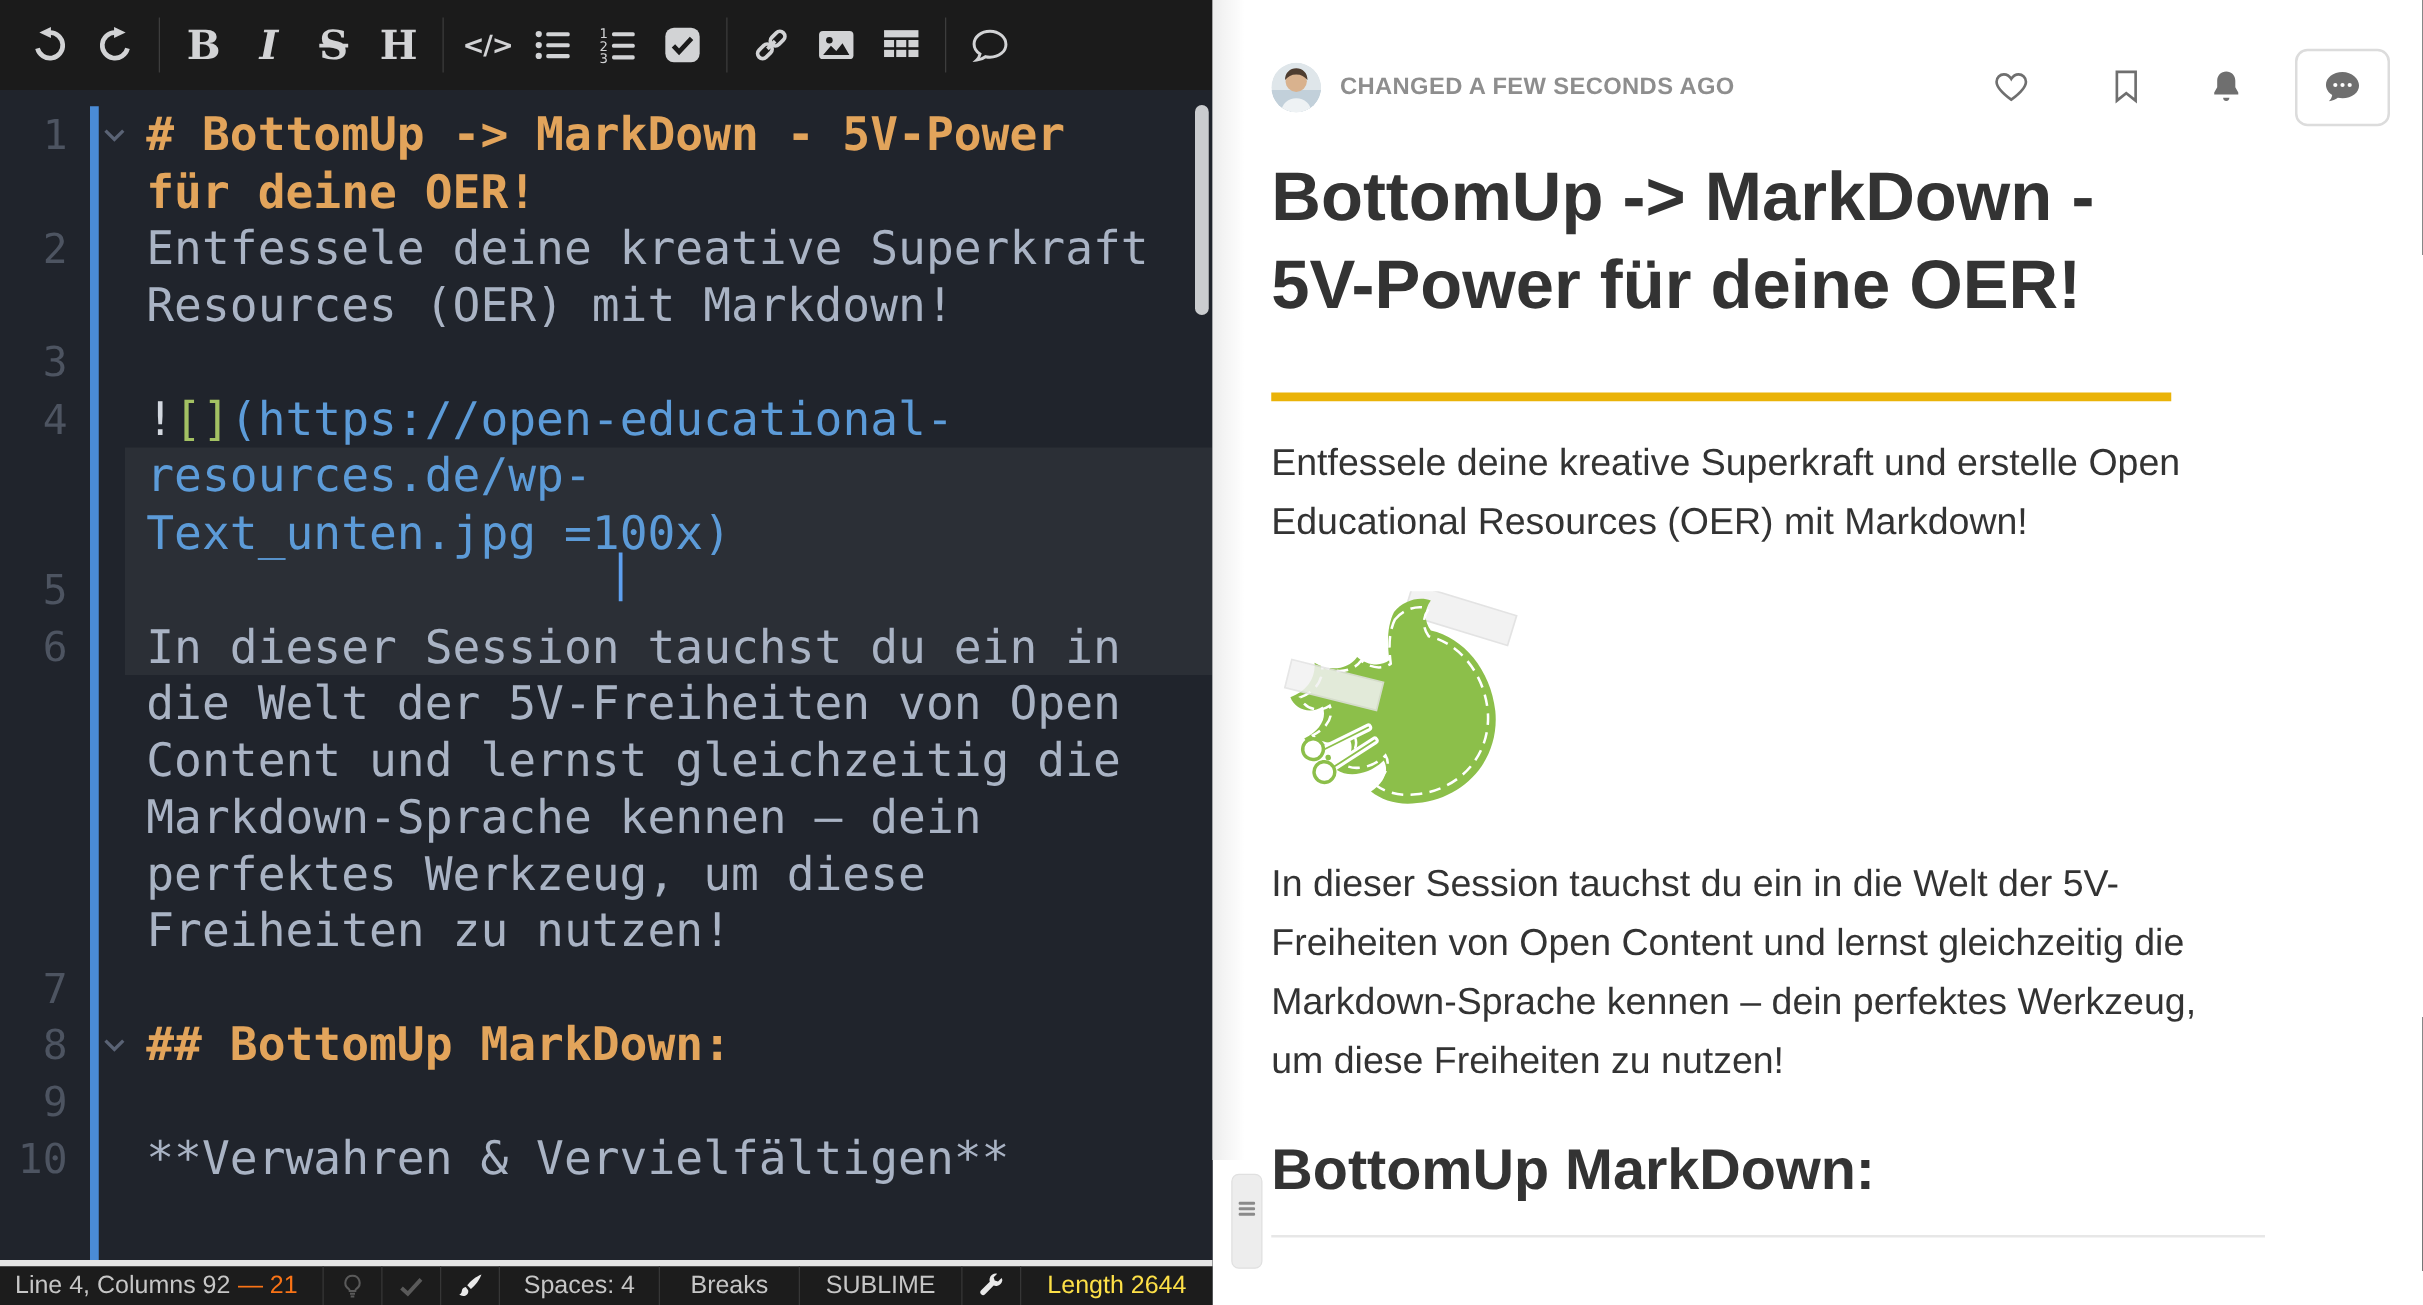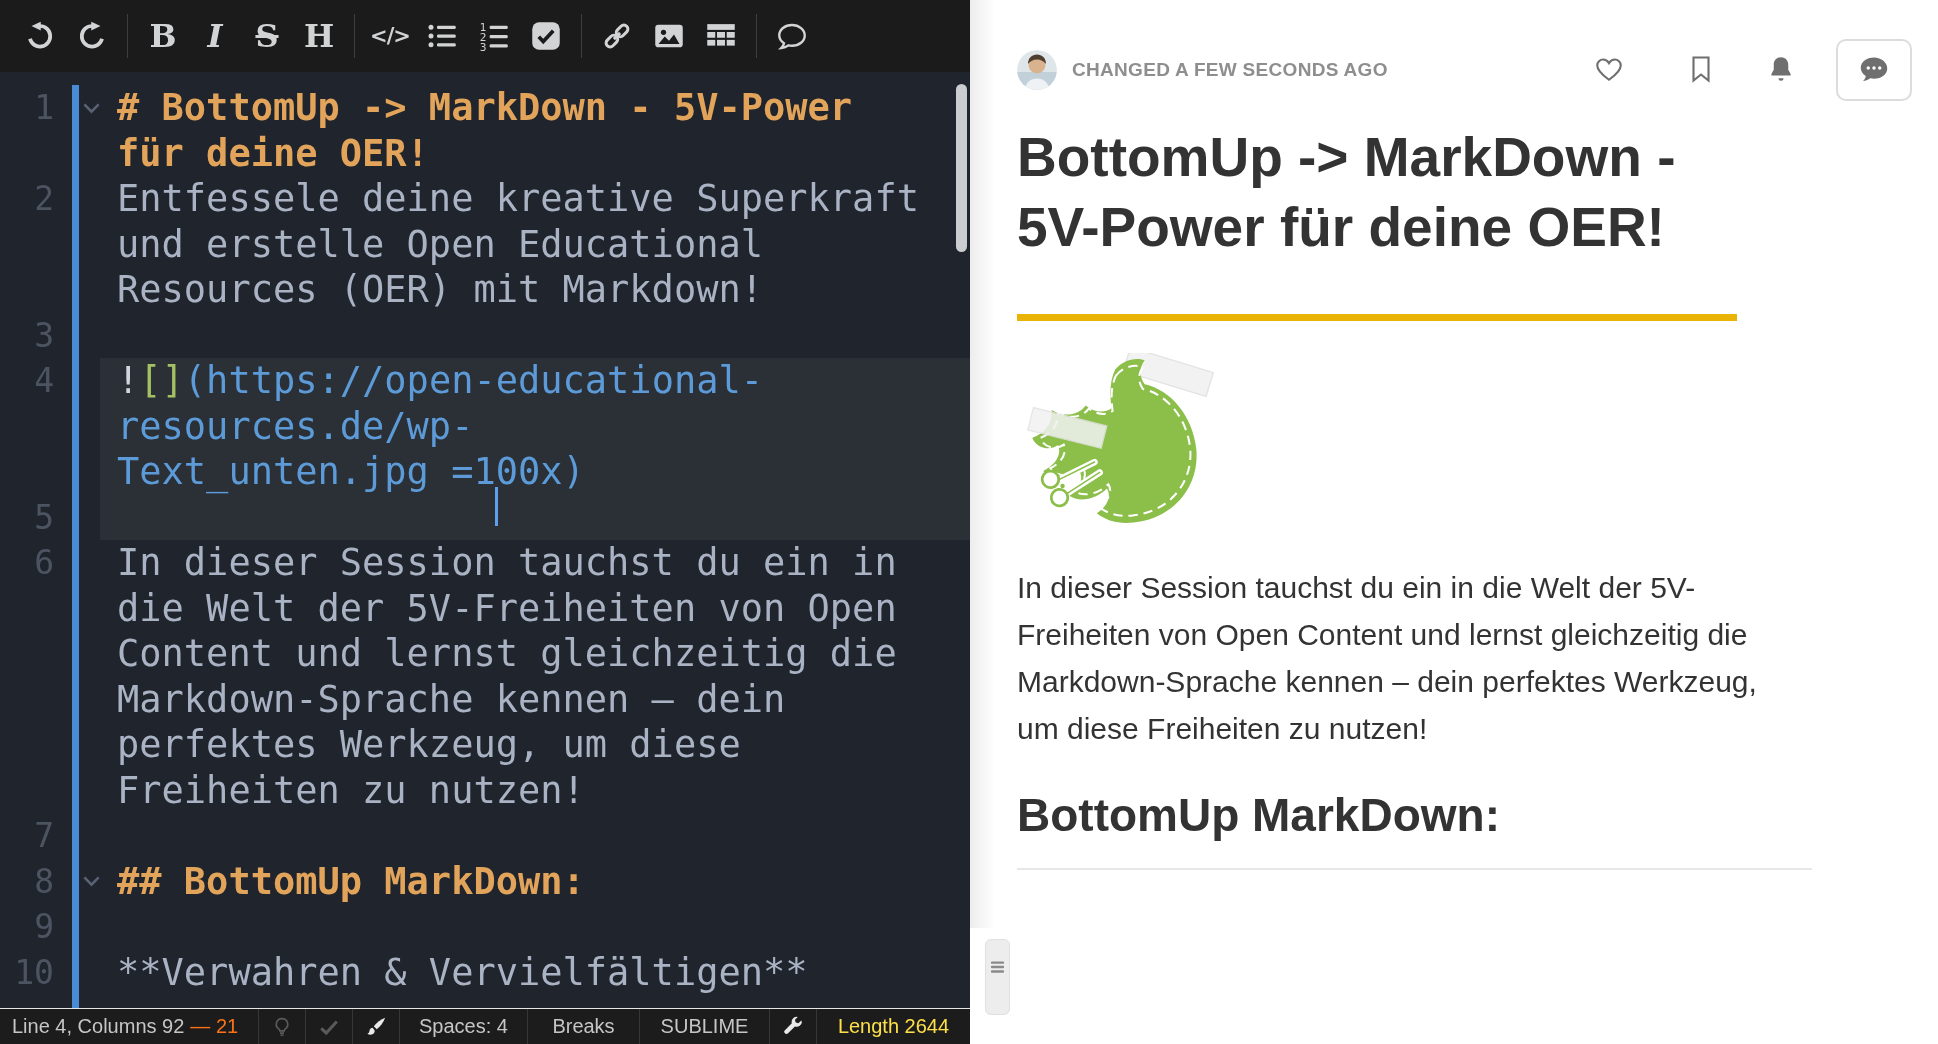--- a/index.html
+++ b/index.html
@@ -28,21 +28,21 @@
   .ct{position:absolute;left:117px;top:0;white-space:pre;}
   .tok-head{color:#e2a45b;font-weight:bold;}
   .tok-text{color:#a9b3c4;}
   .tok-punct{color:#d2d7df;}
   .tok-bracket{color:#a3c163;}
   .tok-url{color:#5c9bd8;}
   .cursor{display:inline-block;width:0;position:relative;}
   .cursor::after{content:"";position:absolute;left:-1px;top:3px;width:3px;height:39px;background:#5ea0f0;}
   #editor-scroll-thumb{position:absolute;right:3px;top:12px;width:11px;height:168px;border-radius:6px;background:#cacccf;}
 
-  #statusbar{position:absolute;left:0;bottom:0;width:100%;height:36px;background:#1c1c1c;border-top:1px solid #e5e5e5;display:flex;align-items:stretch;font-size:20px;color:#c6c6c6;z-index:5;}
+  #statusbar{position:absolute;left:0;bottom:0;width:100%;height:36px;background:#1c1c1c;border-top:5px solid #e5e5e5;display:flex;align-items:stretch;font-size:20px;color:#c6c6c6;z-index:5;}
   .sb-item{display:flex;align-items:center;justify-content:center;border-left:1px solid #363636;padding:0 8px;white-space:nowrap;cursor:pointer;}
   .sb-item:first-child{border-left:none;justify-content:flex-start;padding-left:12px;}
   .sb-dim{color:#f97316;margin-left:6px;}
   .sb-bright{color:#fde047;}
   .sb-item svg{width:22px;height:22px;}
   .sb-icon-dim{color:#5a5a5a;}
   .sb-icon-bright{color:#e9e9e9;}
 
   
   #preview-pane{position:absolute;left:970px;top:0;width:968px;height:928px;background:#fff;color:#333;}
@@ -201,24 +201,20 @@
             </span>
             <span class="ct"><span class="tok-head"># BottomUp -&gt; MarkDown - 5V-Power</span></span>
           </div>
           <div class="code-row">
             <span class="ln"></span>
             <span class="ct"><span class="tok-head">für deine OER!</span></span>
           </div>
           <div class="code-row">
             <span class="ln">2</span>
             <span class="ct"><span class="tok-text">Entfessele deine kreative Superkraft</span></span>
-          </div>
-          <div class="code-row">
-            <span class="ln"></span>
-            <span class="ct"><span class="tok-text">und erstelle Open Educational</span></span>
           </div>
           <div class="code-row">
             <span class="ln"></span>
             <span class="ct"><span class="tok-text">Resources (OER) mit Markdown!</span></span>
           </div>
           <div class="code-row">
             <span class="ln">3</span>
             <span class="ct"></span>
           </div>
           <div class="code-row">
@@ -381,20 +377,21 @@
                 <circle cx="7.4" cy="11.2" r="1.35"></circle>
                 <circle cx="12" cy="11.2" r="1.35"></circle>
                 <circle cx="16.6" cy="11.2" r="1.35"></circle>
               </g>
             </svg></span>
         </button>
     </div>
 
     <div id="pv-content">
       <h1 id="pv-h1">BottomUp -&gt; MarkDown - 5V-Power für deine OER!</h1>
+      <p id="pv-p1">Entfessele deine kreative Superkraft und erstelle Open Educational Resources (OER) mit Markdown!</p>
 
       <figure id="logo-figure" style="padding:0;margin-left:4px;">
         <svg viewBox="0 0 210 190">
 
           <g transform="rotate(17 150 22)">
             <rect x="106" y="6" width="94" height="27" fill="#f2f2f2" stroke="#e2e2e2" stroke-width="1.5" opacity="0.95"></rect>
           </g>
 
           <path d="M96,18 C104,8 118,4 128,8 C122,16 122,26 128,34 C156,40 180,68 184,104 C188,146 158,180 116,184 C100,186 86,182 76,174 C88,166 92,155 87,147 C76,158 58,163 46,155 C58,146 62,136 57,128 C44,139 26,139 18,128 C32,121 38,110 34,100 C24,107 10,103 6,92 C20,87 28,76 27,62 C40,70 56,68 64,57 C72,64 84,66 92,60 C90,45 90,30 96,18 Z" fill="#8cbf4a"></path>
 

